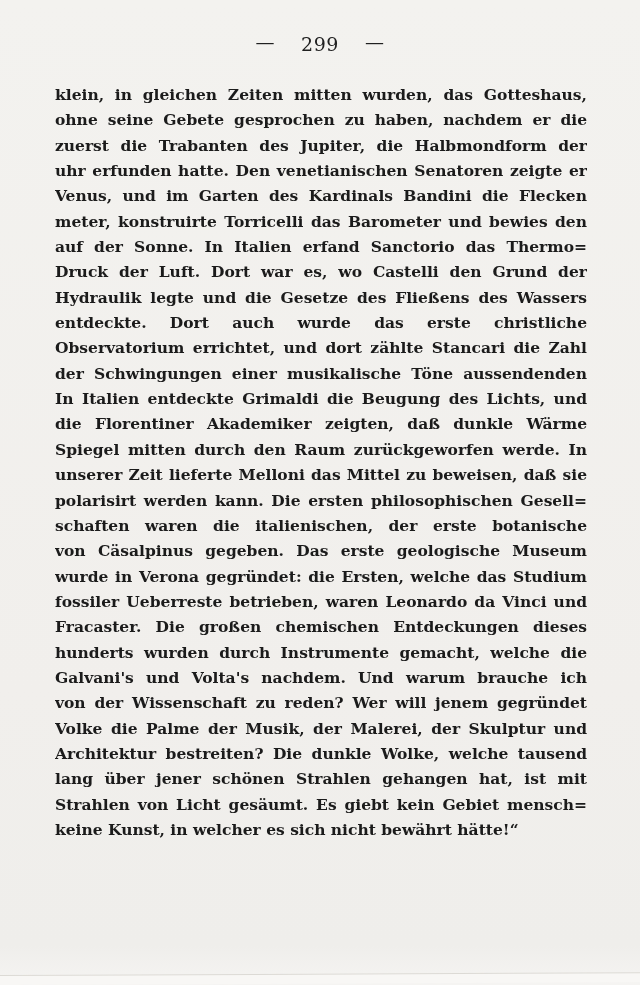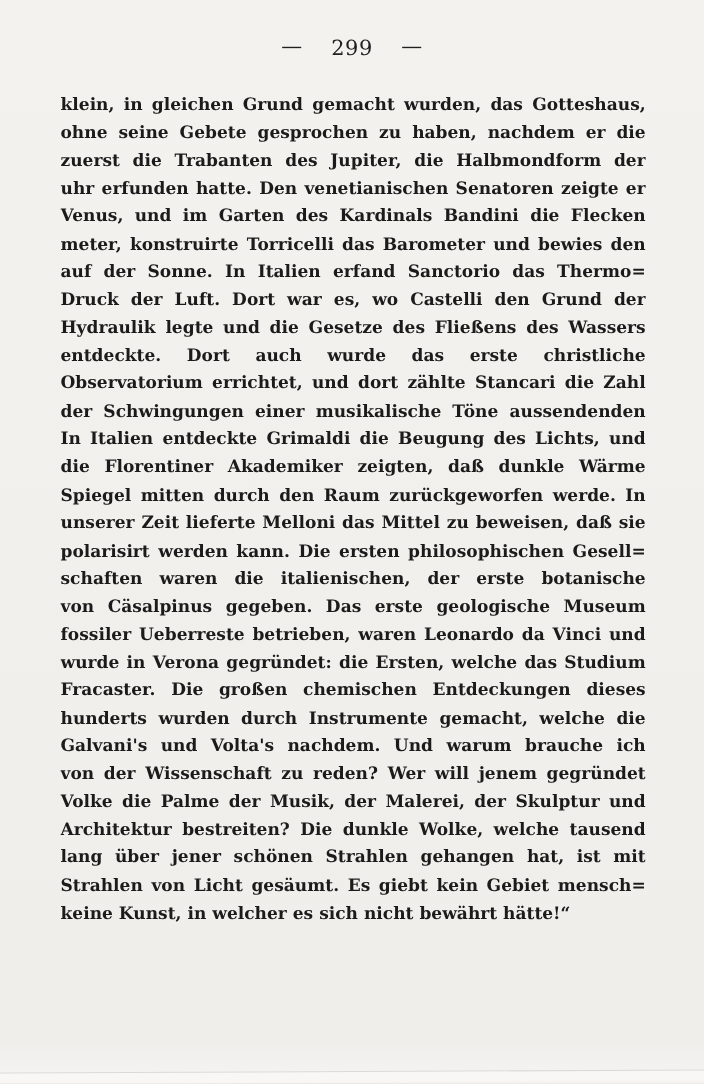--- a/index.html
+++ b/index.html
@@ -71,41 +71,41 @@
 </style>
 </head>
 <body>
 
 <div class="page">
   <div class="header">
     <span class="dash">—</span><span class="num">299</span><span class="dash">—</span>
   </div>
 
   <div class="text-block">
-      <div class="line">klein, in gleichen Grund gemacht wurden, das Gotteshaus,</div>
+      <div class="line">klein, in gleichen Zeiten mitten wurden, das Gotteshaus,</div>
       <div class="line">ohne seine Gebete gesprochen zu haben, nachdem er die Pendel=</div>
       <div class="line">zuerst die Trabanten des Jupiter, die Halbmondform der</div>
       <div class="line">uhr erfunden hatte.  Den venetianischen Senatoren zeigte er</div>
       <div class="line">Venus, und im Garten des Kardinals Bandini die Flecken</div>
       <div class="line">meter, konstruirte Torricelli das Barometer und bewies den</div>
       <div class="line">auf der Sonne.  In Italien erfand Sanctorio das Thermo=</div>
       <div class="line">Druck der Luft.  Dort war es, wo Castelli den Grund der</div>
       <div class="line">Hydraulik legte und die Gesetze des Fließens des Wassers</div>
       <div class="line">entdeckte.  Dort auch wurde das erste christliche astronomische</div>
       <div class="line">Observatorium errichtet, und dort zählte Stancari die Zahl</div>
       <div class="line">der Schwingungen einer musikalische Töne aussendenden Saite.</div>
       <div class="line">In Italien entdeckte Grimaldi die Beugung des Lichts, und</div>
       <div class="line">die Florentiner Akademiker zeigten, daß dunkle Wärme durch</div>
       <div class="line">Spiegel mitten durch den Raum zurückgeworfen werde.  In</div>
       <div class="line">unserer Zeit lieferte Melloni das Mittel zu beweisen, daß sie</div>
       <div class="line">polarisirt werden kann.  Die ersten philosophischen Gesell=</div>
       <div class="line">schaften waren die italienischen, der erste botanische Garten</div>
       <div class="line">von Cäsalpinus gegeben.  Das erste geologische Museum</div>
+      <div class="line">wurde in Verona gegründet: die Ersten, welche das Studium</div>
       <div class="line">fossiler Ueberreste betrieben, waren Leonardo da Vinci und</div>
-      <div class="line">wurde in Verona gegründet: die Ersten, welche das Studium</div>
       <div class="line">Fracaster.  Die großen chemischen Entdeckungen dieses Jahr=</div>
       <div class="line">hunderts wurden durch Instrumente gemacht, welche die Namen</div>
       <div class="line">Galvani's und Volta's nachdem.  Und warum brauche ich allein</div>
       <div class="line">von der Wissenschaft zu reden?  Wer will jenem gegründet</div>
       <div class="line">Volke die Palme der Musik, der Malerei, der Skulptur und</div>
       <div class="line">Architektur bestreiten? Die dunkle Wolke, welche tausend Jahre</div>
       <div class="line">lang über jener schönen Strahlen gehangen hat, ist mit</div>
       <div class="line">Strahlen von Licht gesäumt.  Es giebt kein Gebiet mensch=</div>
       <div class="line">keine Kunst, in welcher es sich nicht bewährt hätte!“</div>
     </div>

